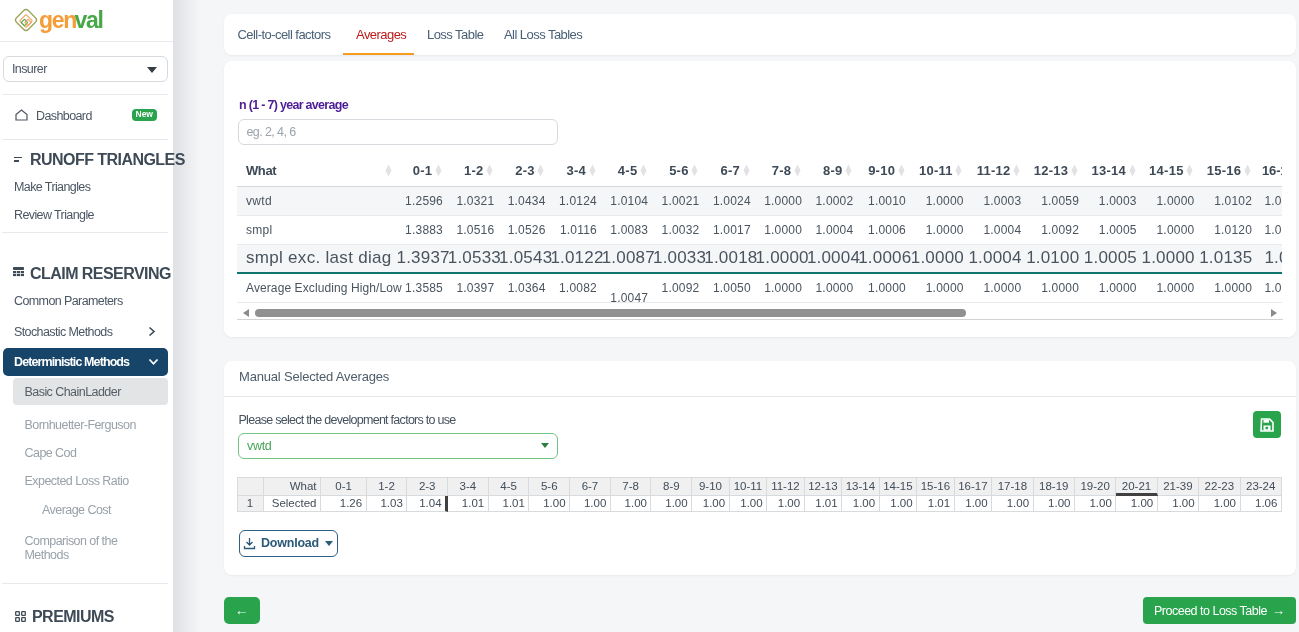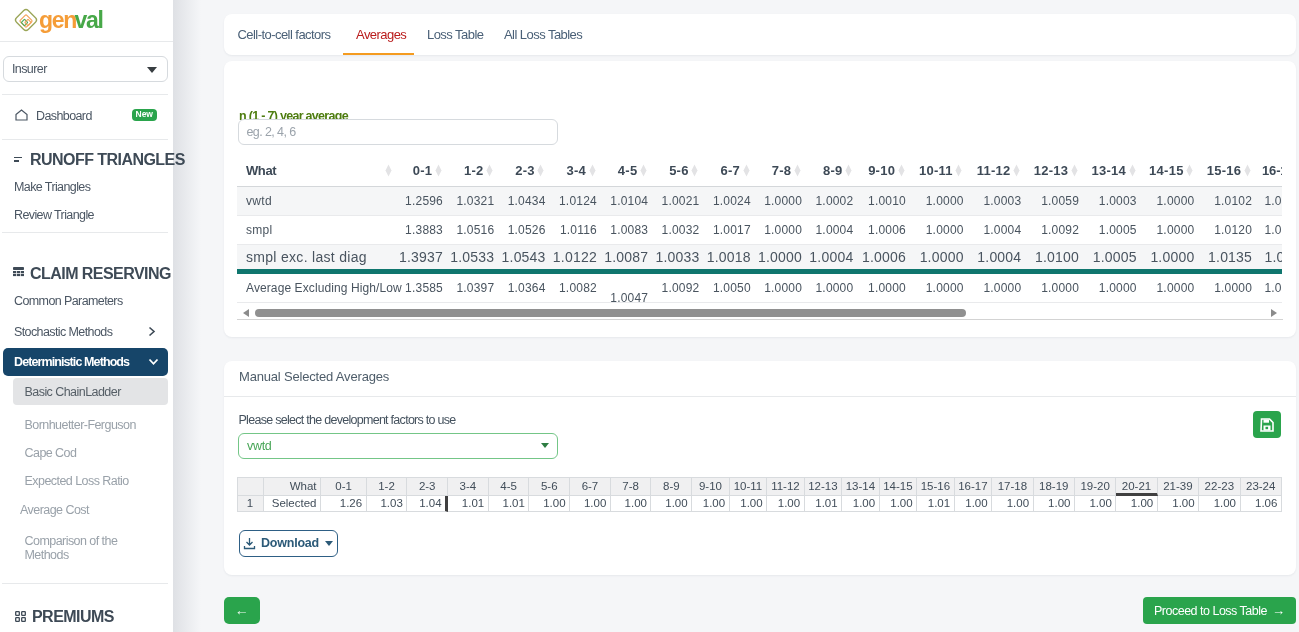--- a/index.html
+++ b/index.html
@@ -63,39 +63,39 @@
 <div class="abs" style="left:2.5px; top:347.5px; width:165px; height:28.5px; background:#164569; border-radius:5px;"></div>
 <div class="abs" style="left:14px; top:355px; font-size:12.5px; font-weight:bold; color:#fff; letter-spacing:-0.9px; line-height:14px;">Deterministic Methods</div>
 <svg class="abs" style="left:148px; top:358px;" width="11" height="8" viewBox="0 0 11 8" fill="none" stroke="#fff" stroke-width="1.8">
       <path d="M1.5 1.5 L5.5 5.8 L9.5 1.5"></path>
     </svg>
 <div class="abs" style="left:13px; top:378px; width:155px; height:27px; background:#e3e4e6; border-radius:4px;"></div>
 <div class="abs" style="left:24.5px; top:384.5px; font-size:12.5px; color:#555e66; letter-spacing:-0.55px; line-height:14px;">Basic ChainLadder</div>
 <div class="abs sub" style="left:24.5px; top:417.5px;">Bornhuetter-Ferguson</div>
 <div class="abs sub" style="left:24.5px; top:445.5px;">Cape Cod</div>
 <div class="abs sub" style="left:24.5px; top:474px;">Expected Loss Ratio</div>
-<div class="abs sub" style="left:20px; top:503px;">Average Cost</div>
+<div class="abs sub" style="left:42px; top:503px;">Average Cost</div>
 <div class="abs sub" style="left:24.5px; top:533.5px; width:120px; line-height:14.7px; white-space:normal;">Comparison of the Methods</div>
 <div class="hr" style="left:2px; top:583px; width:166px;"></div>
 <svg class="abs" style="left:15px; top:611px;" width="11" height="11" viewBox="0 0 11 11" fill="none" stroke="#3e4a56" stroke-width="1.3">
       <rect x="0.7" y="0.7" width="3.6" height="3.6" rx="0.6"></rect>
       <rect x="6.7" y="0.7" width="3.6" height="3.6" rx="0.6"></rect>
       <rect x="0.7" y="6.7" width="3.6" height="3.6" rx="0.6"></rect>
       <rect x="6.7" y="6.7" width="3.6" height="3.6" rx="0.6"></rect>
     </svg>
 <div class="abs sechead" style="left:32px; top:609.5px;">PREMIUMS</div>
 </div>
 <div class="card" style="left:224px; top:14px; width:1072px; height:40.7px;"></div>
 <div class="abs" style="left:237.5px; top:27.6px; font-size:13px; color:#4a6077; letter-spacing:-0.55px; line-height:14px; z-index:2; white-space:nowrap;">Cell-to-cell factors</div>
 <div class="abs" style="left:356px; top:27.6px; font-size:13px; color:#b91c1c; letter-spacing:-0.55px; line-height:14px; z-index:2; white-space:nowrap;">Averages</div>
 <div class="abs" style="left:427px; top:27.6px; font-size:13px; color:#4a6077; letter-spacing:-0.55px; line-height:14px; z-index:2; white-space:nowrap;">Loss Table</div>
 <div class="abs" style="left:504px; top:27.6px; font-size:13px; color:#4a6077; letter-spacing:-0.55px; line-height:14px; z-index:2; white-space:nowrap;">All Loss Tables</div>
 <div class="abs" style="left:343px; top:52.5px; width:71px; height:2.2px; background:#f49b20; z-index:2;"></div>
 <div class="card" style="left:224px; top:61px; width:1072px; height:276px;"></div>
-<div class="abs" style="left:239px; top:97.5px; font-size:12.5px; font-weight:bold; color:#4d7c0f; letter-spacing:-0.7px; line-height:14px; z-index:2;margin-top:11px;">n (1 - 7) year average</div>
+<div class="abs" style="left:239px; top:97.5px; font-size:12.5px; font-weight:bold; color:#4c1d95; letter-spacing:-0.7px; line-height:14px; z-index:2;">n (1 - 7) year average</div>
 <div class="abs" style="left:238px; top:119px; width:320px; height:26px; border:1px solid #d6dade; border-radius:6px; background:#fff; z-index:2;"></div>
 <div class="abs" style="left:246.5px; top:126px; font-size:12.5px; color:#9ba3ab; letter-spacing:-0.6px; line-height:13px; z-index:2;">eg. 2, 4, 6</div>
 <div class="abs" style="left:236.5px; top:157px; width:1045.5px; overflow:hidden; z-index:2;">
 <div style="display:flex; height:29.6px; border-bottom:1px solid #d4d7da; align-items:center; font-weight:bold; color:#3d4956; font-size:13px; letter-spacing:-0.2px;">
       <div style="display:flex; width:100%; position:relative; top:-1px; align-items:center;">
 <div style="flex:0 0 160.0px; display:flex; align-items:center; padding-left:9.5px; letter-spacing:-0.4px;">What<span style="flex:1"></span><svg width="7" height="13" viewBox="0 0 7 13" style="flex:0 0 auto;">
             <polygon points="3.5,0.5 6.5,6.5 3.5,12.5 0.5,6.5" fill="#e3e3e5"></polygon>
           </svg><span style="width:4.8px"></span></div>
 <div style="flex:0 0 51.3px; display:flex; align-items:center; justify-content:flex-end;">
           <span style="letter-spacing:0.25px;">0-1</span>
@@ -263,21 +263,21 @@
 <div style="flex:0 0 51.3px; min-width:0; text-align:right; padding-right:4.8px;">1.0004</div>
 <div style="flex:0 0 52.6px; min-width:0; text-align:right; padding-right:4.8px;">1.0006</div>
 <div style="flex:0 0 57.7px; min-width:0; text-align:right; padding-right:4.8px;">1.0000</div>
 <div style="flex:0 0 57.7px; min-width:0; text-align:right; padding-right:4.8px;">1.0004</div>
 <div style="flex:0 0 57.7px; min-width:0; text-align:right; padding-right:4.8px;">1.0092</div>
 <div style="flex:0 0 57.7px; min-width:0; text-align:right; padding-right:4.8px;">1.0005</div>
 <div style="flex:0 0 57.7px; min-width:0; text-align:right; padding-right:4.8px;">1.0000</div>
 <div style="flex:0 0 57.7px; min-width:0; text-align:right; padding-right:4.8px;">1.0120</div>
 <div style="flex:0 0 60px; min-width:0; text-align:left; padding-left:7.5px; white-space:nowrap;">1.0120</div>
 </div>
-<div style="display:flex; height:29.1px; align-items:center; background:#f5f6f7; border-bottom:5px solid #0f766e; color:#49545f; font-size:14px; letter-spacing:0.2px;">
+<div style="display:flex; height:29.1px; align-items:center; background:#f5f6f7; border-bottom:2px solid #0f766e; color:#49545f; font-size:17px; letter-spacing:0.2px;">
 <div style="flex:0 0 160.0px; min-width:0; padding-left:9.5px; white-space:nowrap; letter-spacing:0.3px;">smpl exc. last diag</div>
 <div style="flex:0 0 51.3px; min-width:0; text-align:right; padding-right:4.8px;">1.3937</div>
 <div style="flex:0 0 51.3px; min-width:0; text-align:right; padding-right:4.8px;">1.0533</div>
 <div style="flex:0 0 51.3px; min-width:0; text-align:right; padding-right:4.8px;">1.0543</div>
 <div style="flex:0 0 51.3px; min-width:0; text-align:right; padding-right:4.8px;">1.0122</div>
 <div style="flex:0 0 51.3px; min-width:0; text-align:right; padding-right:4.8px;">1.0087</div>
 <div style="flex:0 0 51.3px; min-width:0; text-align:right; padding-right:4.8px;">1.0033</div>
 <div style="flex:0 0 51.3px; min-width:0; text-align:right; padding-right:4.8px;">1.0018</div>
 <div style="flex:0 0 51.3px; min-width:0; text-align:right; padding-right:4.8px;">1.0000</div>
 <div style="flex:0 0 51.3px; min-width:0; text-align:right; padding-right:4.8px;">1.0004</div>

